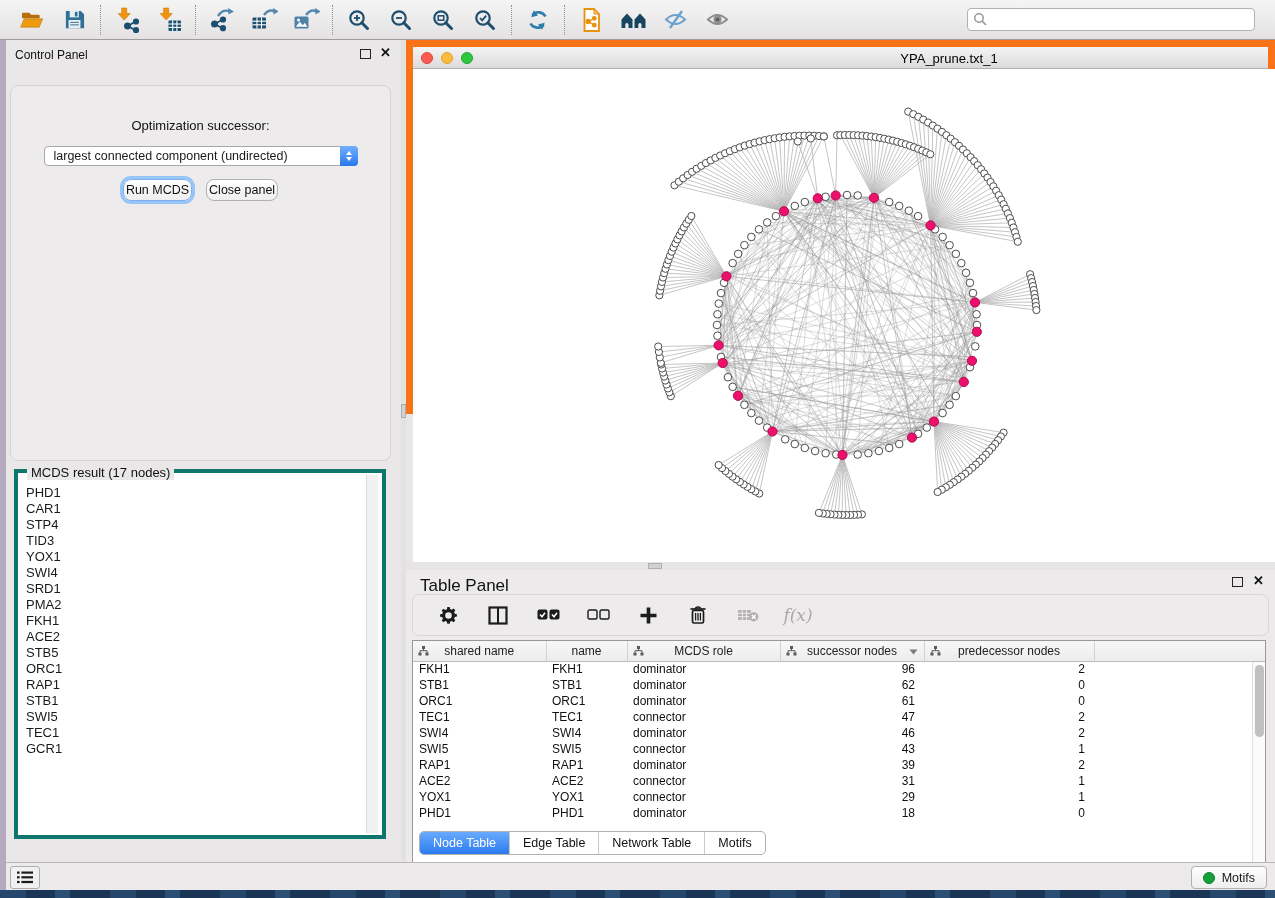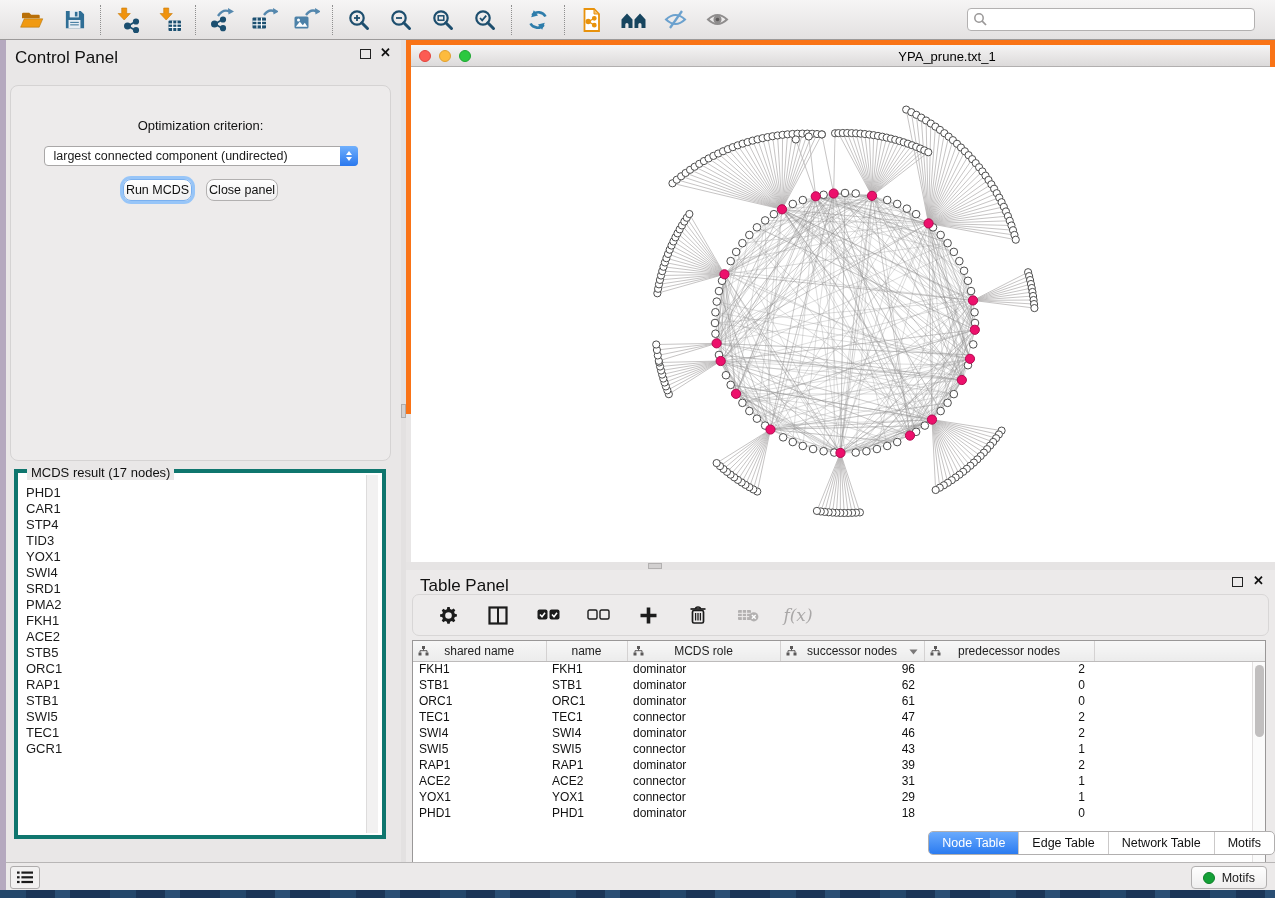--- a/index.html
+++ b/index.html
@@ -20,21 +20,21 @@
   .search-glass{position:absolute;left:6px;top:4px}
 
   
   .wall-left{position:absolute;left:0;top:40px;width:6px;height:850px;background:#b5a9bf}
   .wall-bottom{position:absolute;left:0;top:890px;width:1275px;height:8px;
       background:repeating-linear-gradient(90deg,#24476b 0 26px,#1b3557 26px 55px,#2a4e74 55px 70px,#1b3557 70px 110px)}
 
   
   .cpanel{position:absolute;left:6px;top:40px;width:395px;height:822px;background:#e9e7e7}
   .panel-head{position:relative;height:26px}
-  .panel-title{position:absolute;left:9px;top:8px;font-size:17px;color:#111}
+  .panel-title{position:absolute;left:9px;top:8px;font-size:12px;color:#111}
   .float-btn{position:absolute;width:11px;height:10px;border:1.5px solid #222;top:9px}
   .close-btn{position:absolute;top:6px;font-size:13px;font-weight:bold;color:#111;line-height:14px}
   .cpanel .float-btn{right:30px}
   .cpanel .close-btn{right:10px}
 
   .seg{display:inline-flex;background:#fff;border:1px solid #b1afaf;border-radius:5px;overflow:hidden}
   .seg-tab{padding:1px 12px;font-size:12.5px;color:#111;border-left:1px solid #cbc9c9;line-height:16px;white-space:nowrap}
   .seg-tab:first-child{border-left:none}
   .seg-tab.active{background:linear-gradient(#69aafd,#2b7bf0);color:#fff}
 
@@ -59,21 +59,21 @@
              font-size:13px;line-height:16px;padding:9px 0 0 6px}
   .mcds-scroll{position:absolute;top:2px;bottom:2px;right:4px;width:12px;background:#f2f1f1;border-left:1px solid #dddcdc}
 
   
   .vsplit{position:absolute;left:401px;top:40px;width:5px;height:822px;background:#e3e1e1}
   .vhandle{position:absolute;left:401px;top:404px;width:5px;height:14px;background:#d2d0d0;border:1px solid #aeacac}
   .hsplit{position:absolute;left:406px;top:562px;width:869px;height:8px;background:#e6e4e4}
   .hhandle{position:absolute;left:648px;top:563px;width:14px;height:6px;background:#d2d0d0;border:1px solid #b2b0b0}
 
   
-  .net{position:absolute;left:406px;top:40px;width:869px;height:374px;background:#fdba74;border:5px solid #f97316}
+  .net{position:absolute;left:406px;top:40px;width:869px;height:374px;background:#fdba74;border:7px solid #f97316}
   .net-title{position:relative;height:22px;background:linear-gradient(#f5f4f4,#dcdada);border-bottom:1px solid #b1afaf}
   .lights{position:absolute;left:8px;top:5px;display:flex;gap:8px}
   .light{width:12px;height:12px;border-radius:50%}
   .light.red{background:#fc5b53;border:1px solid #e2443c}
   .light.yellow{background:#fdbb3d;border:1px solid #e0a030}
   .light.green{background:#2bc840;border:1px solid #1ea632}
   .net-title-text{position:absolute;left:536px;top:4px;transform:translateX(-50%);font-size:13px;color:#000;white-space:nowrap}
   .net-canvas{position:relative;width:867px;height:498px;background:#fff}
 
   
@@ -90,21 +90,21 @@
   table.grid{border-collapse:collapse;width:100%;table-layout:fixed}
   table.grid th{height:20px;background:linear-gradient(#f7f7f7,#ececec);border-bottom:1px solid #bdbbbb;
       border-right:1px solid #d4d2d2;font-weight:normal;font-size:12px;color:#222;position:relative;text-align:center;padding:0}
   table.grid th:last-child{border-right:none}
   .th-tree{position:absolute;left:5px;top:5px}
   .th-chev{position:absolute;right:6px;top:8px}
   table.grid td{height:16px;font-size:12px;color:#111;padding:0 6px;line-height:15px;white-space:nowrap;overflow:hidden}
   .td-num{text-align:right;padding-right:9px !important}
   .tp-scroll{position:absolute;top:21px;right:0;bottom:0;width:13px;background:#fbfbfb;border-left:1px solid #e2e0e0}
   .tp-thumb{position:absolute;top:3px;left:2px;width:9px;height:72px;background:#c1bfbf;border-radius:5px}
-  .tp-tabs{position:absolute;left:13px;right:0;top:261px;display:flex;justify-content:flex-end}
+  .tp-tabs{position:absolute;left:13px;right:0;top:261px;display:flex;justify-content:flex-start}
   .tp-tabs .seg-tab{padding:3px 13px;font-size:12.5px}
 
   
   .statusbar{position:absolute;left:6px;top:862px;width:1269px;height:28px;background:#eceaea;border-top:1px solid #b8b6b6}
   .sb-btn{position:absolute;left:4px;top:3px;width:30px;height:23px;border:1px solid #aeacac;border-radius:3px;
           background:#f2f1f1;display:flex;align-items:center;justify-content:center}
   .memory-btn{position:absolute;right:8px;top:3px;height:23px;border:1px solid #b2b0b0;border-radius:4px;
        background:linear-gradient(#fefefe,#efeeee);display:flex;align-items:center;gap:7px;padding:0 11px;font-size:12.5px}
   .memdot{width:12px;height:12px;border-radius:50%;background:#14a037;border:1px solid #0d8029}
 </style>
@@ -289,21 +289,21 @@
   <div class="wall-left"></div>
   <div class="wall-bottom"></div>
 
   <div class="cpanel">
     <div class="panel-head">
       <span class="panel-title">Control Panel</span>
       <span class="float-btn"></span>
       <span class="close-btn">✕</span>
     </div>
     <div class="cp-inner">
-      <div class="opt-label">Optimization criterion:</div>
+      <div class="opt-label">Optimization successor:</div>
       <div class="mac-select">
         <span>largest connected component (undirected)</span>
         <span class="cap">
           <span class="tri-up"></span>
             <span class="tri-dn"></span>
         </span>
       </div>
       <div class="btn-row">
         <button class="btn focused">Run MCDS</button>
         <button class="btn">Close panel</button>

